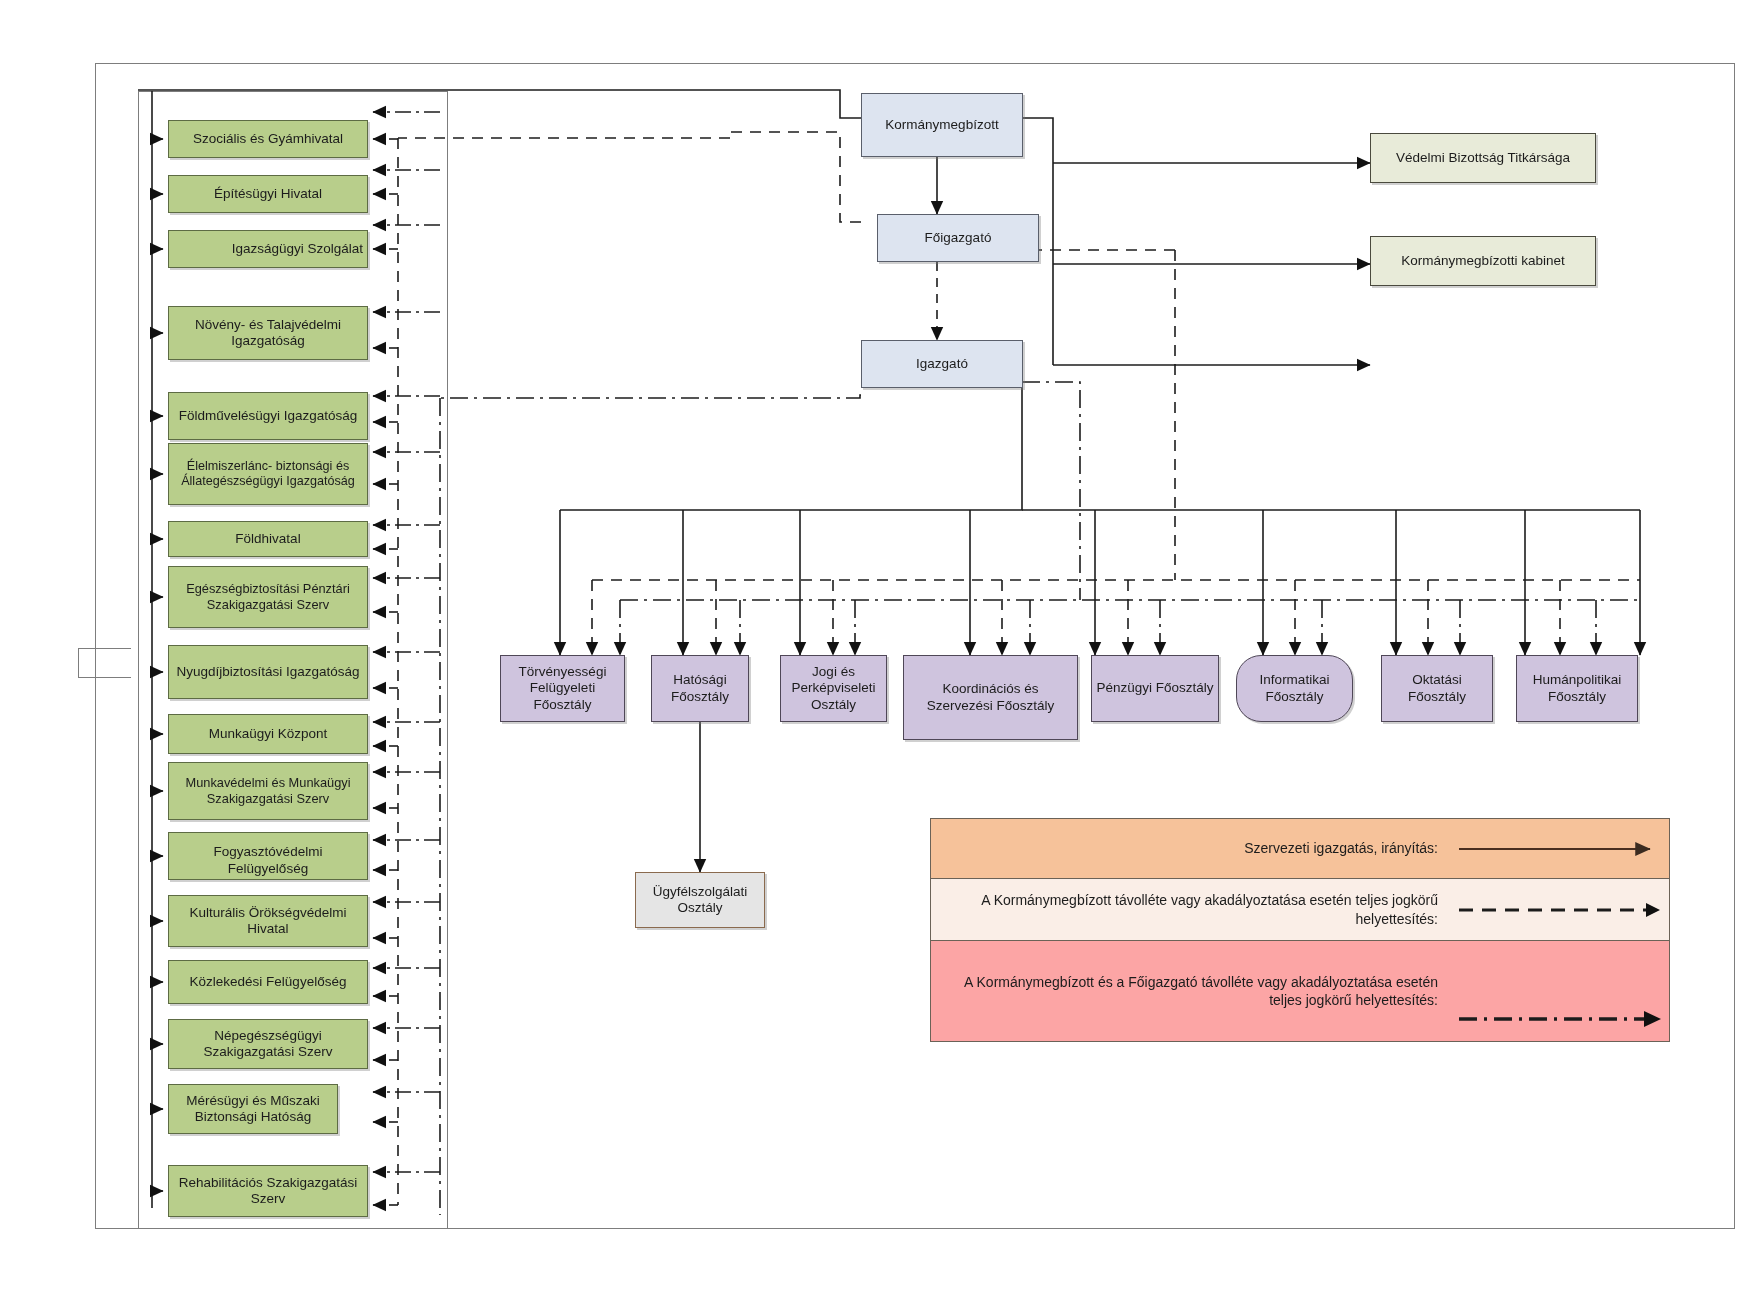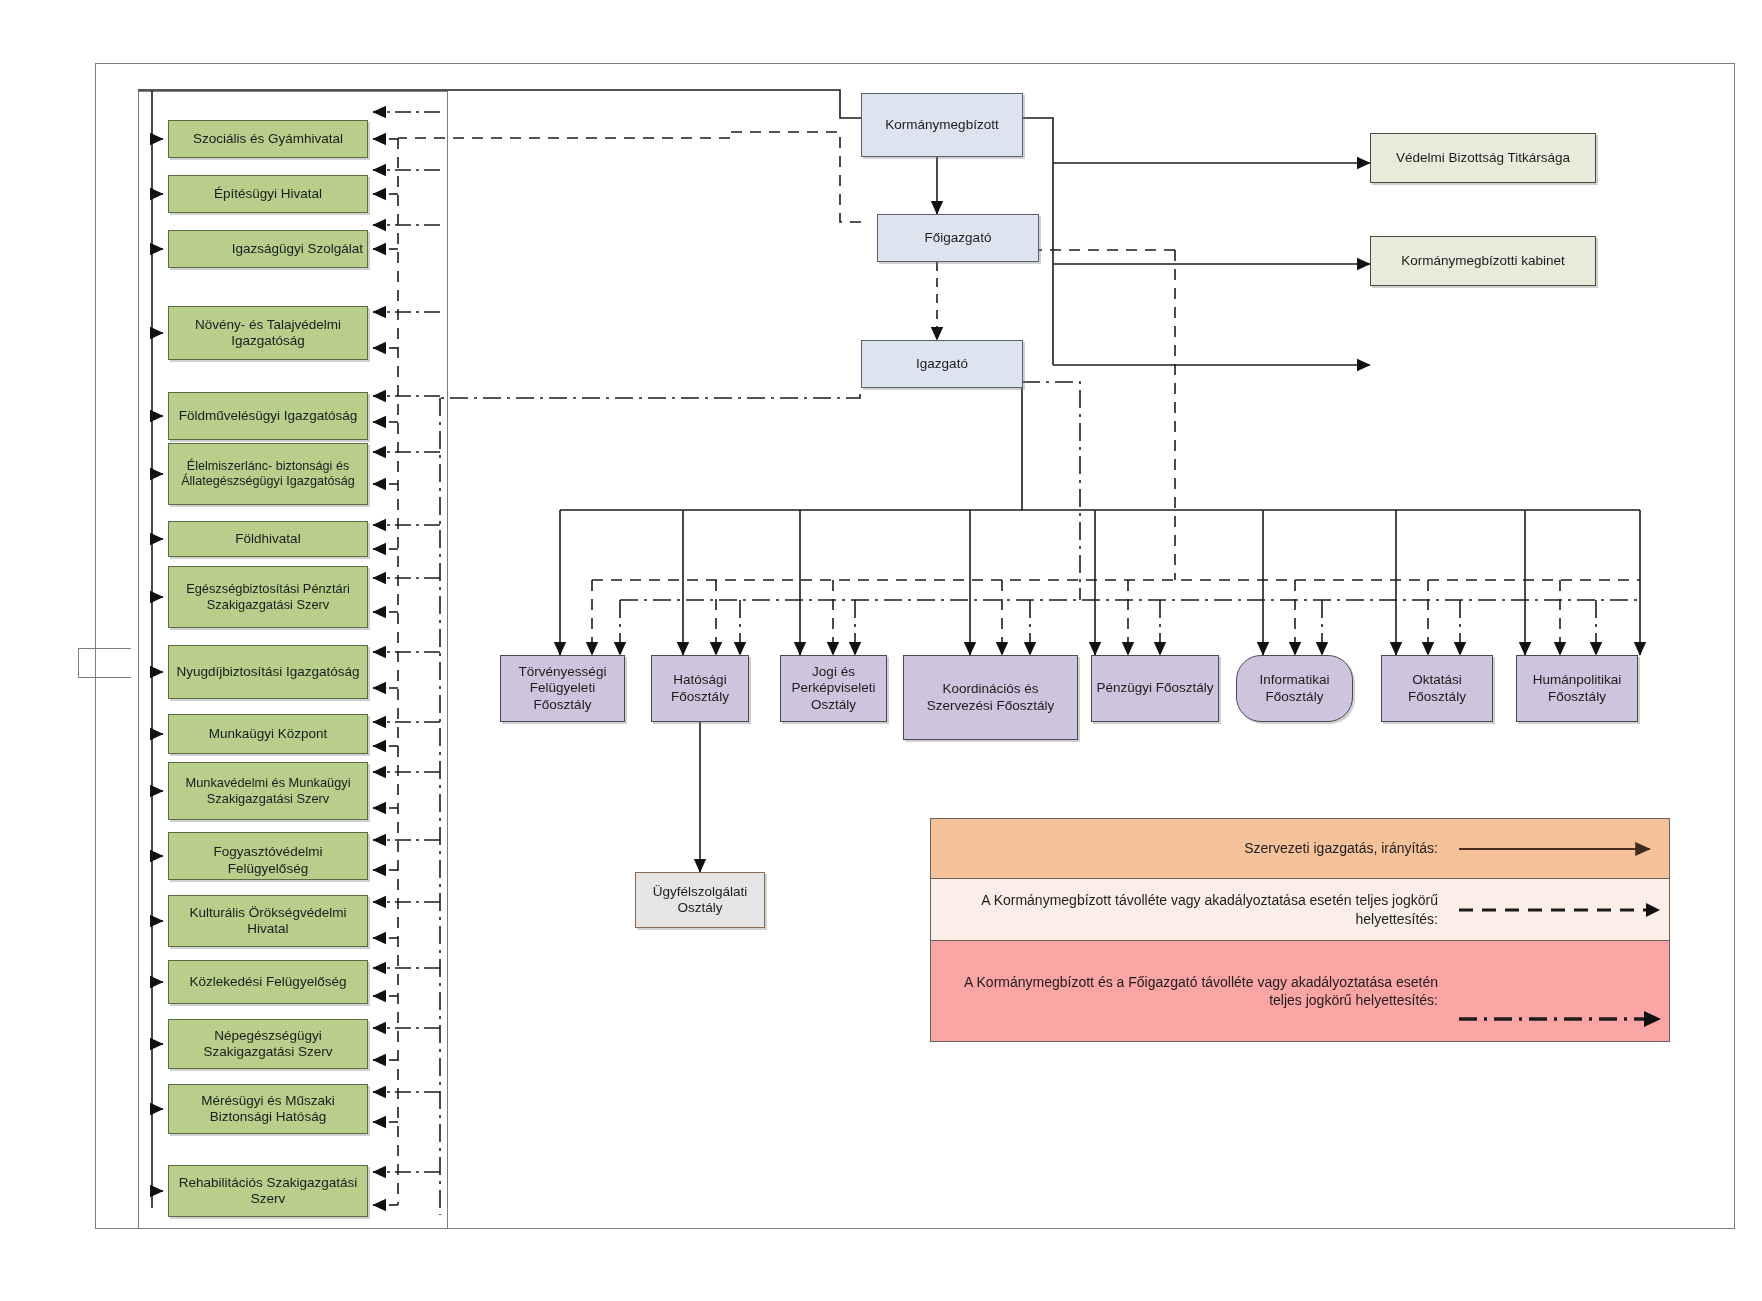--- a/index.html
+++ b/index.html
@@ -189,21 +189,21 @@
   </div>
   <div class="node green" style="left:168px;top:895px;width:200px;height:52px;">
     <span>Kulturális Örökségvédelmi Hivatal</span>
   </div>
   <div class="node green" style="left:168px;top:960px;width:200px;height:44px;">
     <span>Közlekedési Felügyelőség</span>
   </div>
   <div class="node green" style="left:168px;top:1019px;width:200px;height:50px;">
     <span>Népegészségügyi Szakigazgatási Szerv</span>
   </div>
-  <div class="node green" style="left:168px;top:1084px;width:200px;height:50px;align-items:center;">
+  <div class="node green" style="left:168px;top:1084px;width:170px;height:50px;align-items:center;">
     <span>Mérésügyi és Műszaki Biztonsági Hatóság</span>
   </div>
   <div class="node green" style="left:168px;top:1165px;width:200px;height:52px;">
     <span>Rehabilitációs Szakigazgatási Szerv</span>
   </div>
 
   <div class="node purple" style="left:500px;top:655px;width:125px;height:67px;">
     <span>Törvényességi Felügyeleti Főosztály</span>
   </div>
   <div class="node purple" style="left:651px;top:655px;width:98px;height:67px;">

